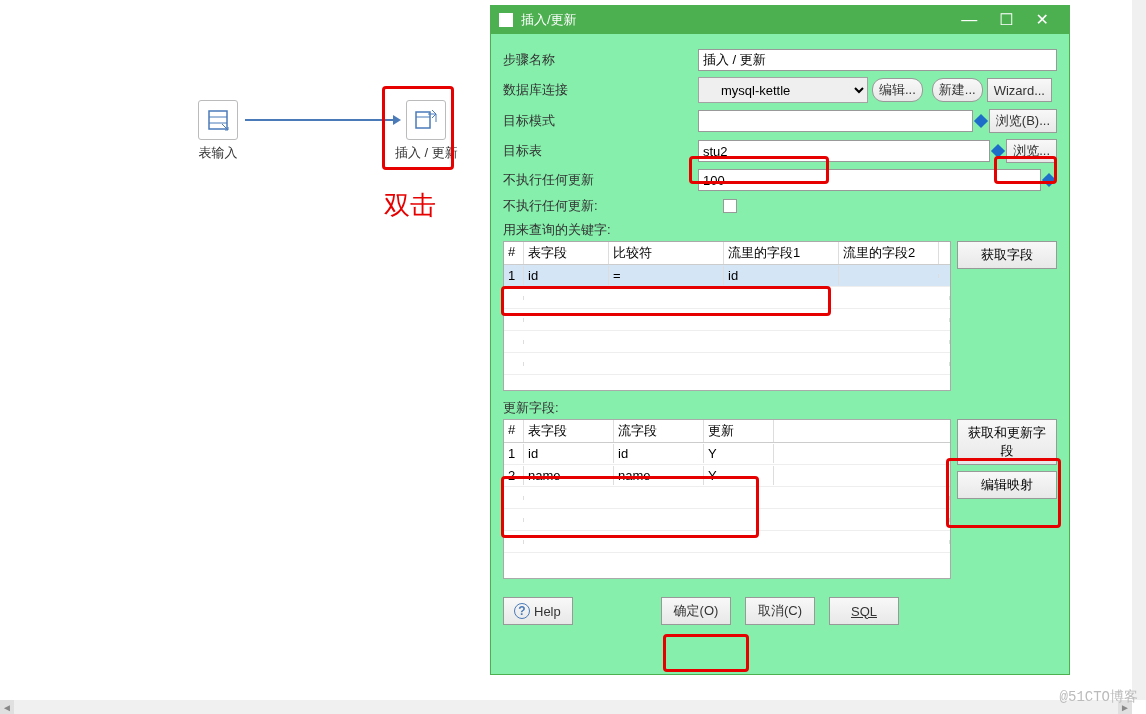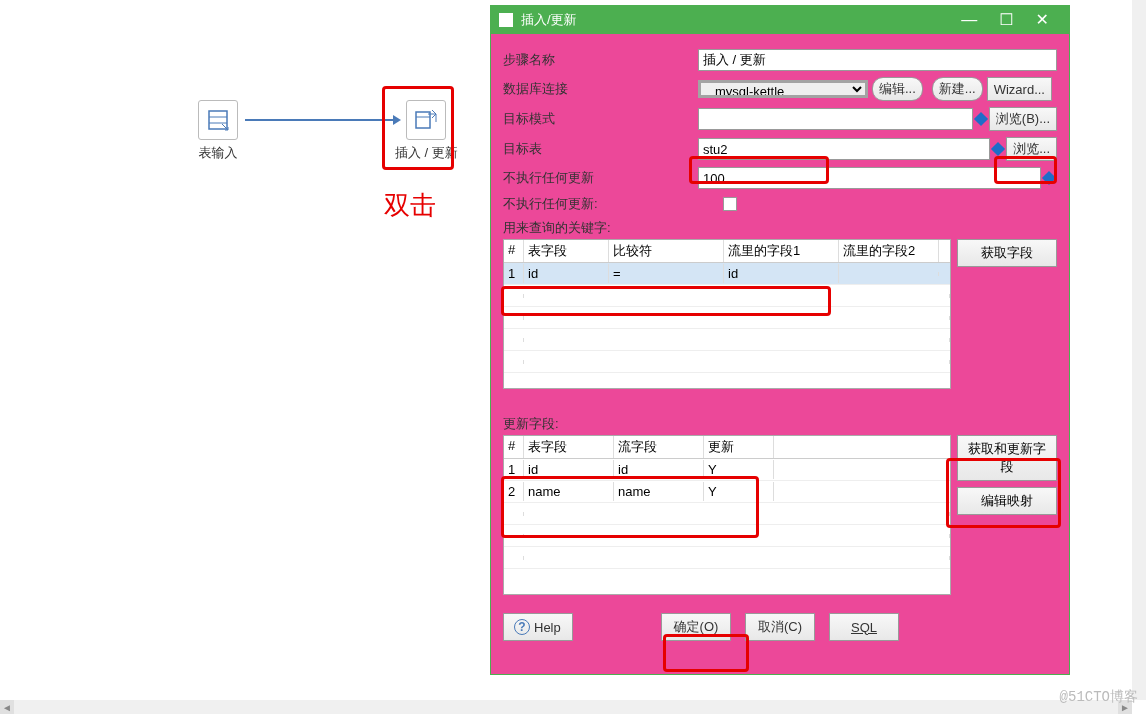--- a/index.html
+++ b/index.html
@@ -5,31 +5,31 @@
 * { box-sizing: border-box; margin: 0; padding: 0; font-family: "Microsoft YaHei", Arial, sans-serif; font-size: 13px; }
 body { width: 1146px; height: 714px; background: #fff; position: relative; overflow: hidden; }
 .canvas-area { position: absolute; left: 0; top: 0; width: 490px; height: 700px; }
 .node { position: absolute; text-align: center; }
 .node-icon { width: 40px; height: 40px; border: 1px solid #bbb; border-radius: 3px; background: #fff; display: flex; align-items: center; justify-content: center; margin: 0 auto 4px auto; }
 .node-label { color: #333; font-size: 13px; }
 .arrow { position: absolute; top: 119px; left: 245px; width: 148px; height: 2px; background: #4a7ab8; }
 .arrow::after { content: ""; position: absolute; right: -8px; top: -4px; border-left: 8px solid #4a7ab8; border-top: 5px solid transparent; border-bottom: 5px solid transparent; }
 .redbox-node { position: absolute; border: 3px solid #e60000; border-radius: 4px; }
 .doubleclick-text { position: absolute; color: #e60000; font-size: 26px; font-weight: 400; }
-.dialog { position: absolute; left: 490px; top: 5px; width: 580px; height: 670px; border: 1px solid #4caf50; background: #ec4899; }
+.dialog { position: absolute; left: 490px; top: 5px; width: 580px; height: 670px; border: 1px solid #4caf50; background: #86efac; }
 .titlebar { background: #4caf50; color: #fff; height: 28px; display: flex; align-items: center; padding: 0 8px; }
 .titlebar-icon { width: 14px; height: 14px; background: #fff; margin-right: 8px; }
 .title-text { flex: 1; font-size: 13px; }
 .win-controls { display: flex; gap: 22px; padding-right: 12px; }
 .win-btn { color: #fff; cursor: pointer; font-size: 16px; line-height: 28px; }
 .dialog-body { padding: 15px 12px 8px 12px; }
 .form-row { display: flex; align-items: center; margin-bottom: 6px; position: relative; }
 .form-label { width: 195px; padding-right: 6px; color: #333; }
 .form-input { border: 1px solid #999; height: 22px; padding: 0 4px; background: #fff; }
-.form-select { border: 3px solid #a3a3a3; height: 18px; padding: 0 10px; }
+.form-select { border: 1px solid #a3a3a3; height: 26px; padding: 0 18px; }
 .btn { background: linear-gradient(#f8f8f8,#e8e8e8); border: 1px solid #999; height: 24px; padding: 0 6px; cursor: pointer; font-size: 13px; color: #333; }
 .btn-small { min-width: 40px; border-radius: 11px; }
 .diamond { display: inline-block; width: 10px; height: 10px; background: #1e6dc8; transform: rotate(45deg); margin: 0 3px; }
 .checkbox { width: 14px; height: 14px; border: 1px solid #999; background: #fff; }
 .section-label { margin: 4px 0 2px 0; color: #333; }
 .table-wrap { display: flex; gap: 6px; align-items: flex-start; }
 .grid { border: 1px solid #aaa; flex: 1; background: #fff; }
 .grid-header { display: flex; background: #fff; border-bottom: 1px solid #ccc; }
 .grid-header div, .grid-row div { padding: 2px 4px; border-right: 1px solid #ddd; overflow: hidden; white-space: nowrap; }
 .grid-row { display: flex; border-bottom: 1px solid #eee; height: 22px; align-items: center; }
@@ -153,21 +153,21 @@
         <div class="grid-row">
             <div style="width:20px;"></div>
             <div style="flex:1;"></div>
           </div>
       </div>
       <div class="side-btns">
         <button class="side-btn">获取字段</button>
       </div>
     </div>
 
-    <div class="section-label" style="margin-top:26px;">更新字段:</div>
+    <div class="section-label" style="margin-top:8px;">更新字段:</div>
     <div class="table-wrap">
       <div class="grid" style="height:160px;">
         <div class="grid-header">
           <div style="width:20px;">#</div>
           <div style="width:90px;">表字段</div>
           <div style="width:90px;">流字段</div>
           <div style="width:70px;">更新</div>
         </div>
         <div class="grid-row">
           <div style="width:20px;">1</div>

